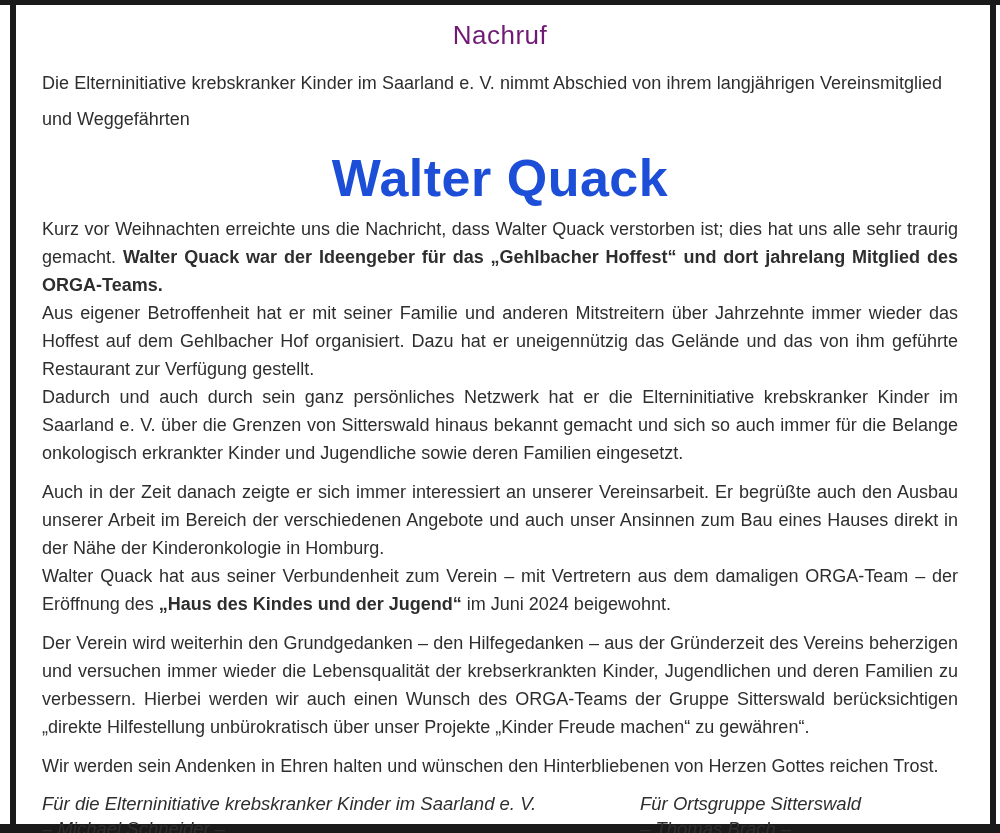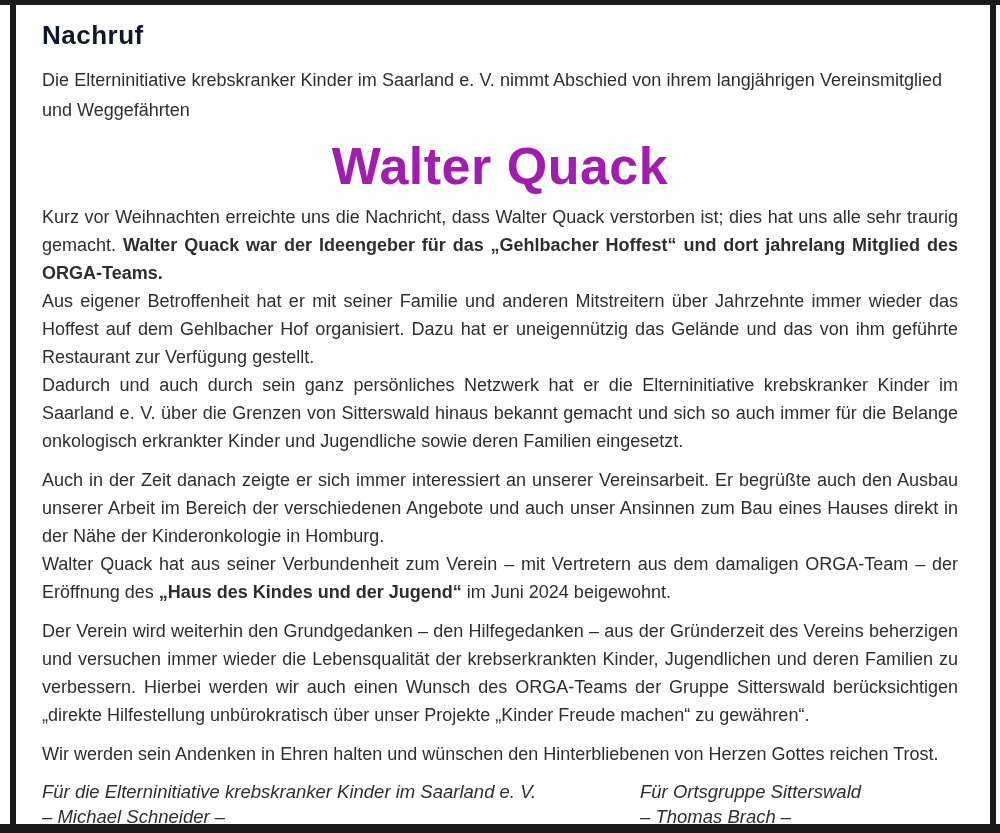--- a/index.html
+++ b/index.html
@@ -19,38 +19,38 @@
 
   .content {
     position: absolute;
     top: 5px; left: 0; right: 0;
     padding: 0 42px;
     box-sizing: border-box;
   }
   .title {
     margin: 15px 0 0 0;
     font-size: 26px;
-    font-weight: 700;
-    text-align: left;
+    font-weight: 400;
+    text-align: center;
     letter-spacing: 0.5px;
-    color: #0f172a;
+    color: #701a75;
   }
   .intro {
     margin: 14px 16px 0 0;
     font-size: 18px;
-    line-height: 30px;
+    line-height: 36px;
     text-align: justify;
   }
   .deceased-name {
     margin: 11px 0 7px 0;
     font-size: 52px;
     font-weight: 700;
     text-align: center;
     letter-spacing: 0.5px;
-    color: #a21caf;
+    color: #1d4ed8;
   }
   .body-text p {
     margin: 0 0 11px 0;
     font-size: 18px;
     line-height: 28px;
     text-align: justify;
   }
   .body-text b { font-weight: 700; }
   .signatures {
     display: flex;

